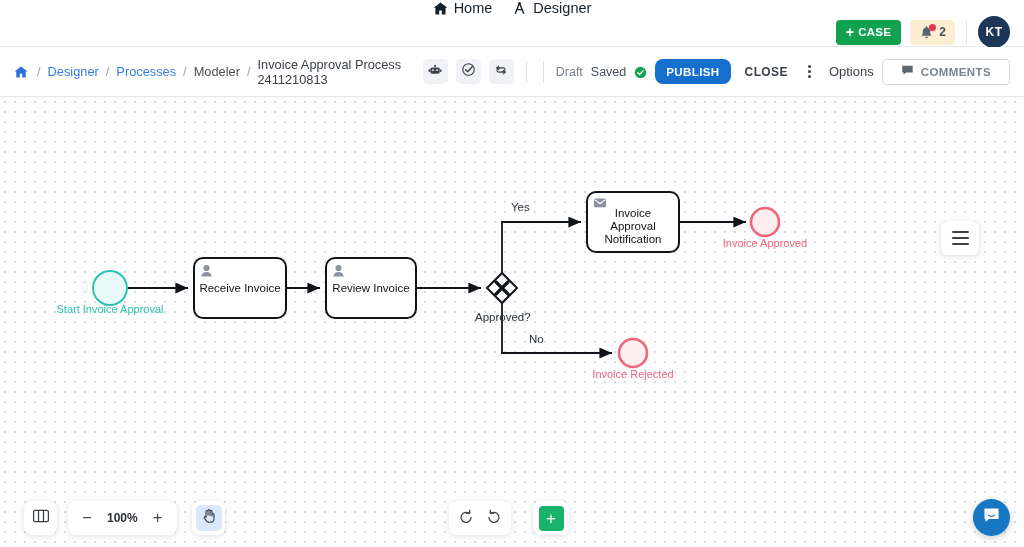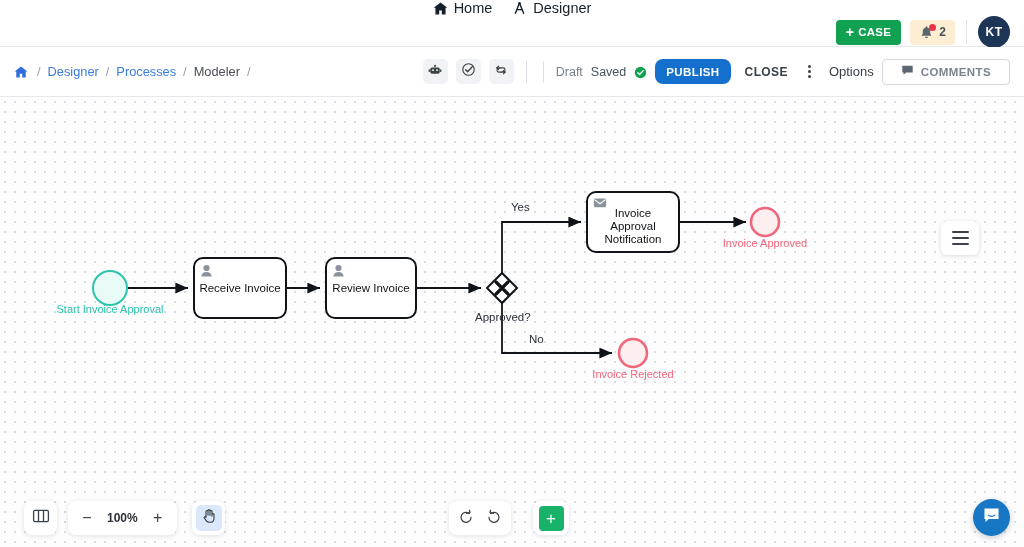--- a/index.html
+++ b/index.html
@@ -198,20 +198,21 @@
             <path fill="#2f6fdd" d="M8 1.6 0.7 7.3h1.9v7.1h4V10h2.8v4.4h4V7.3h1.9z"></path>
           </svg>
       </span>
       <span class="sep">/</span>
       <span class="crumb">Designer</span>
       <span class="sep">/</span>
       <span class="crumb">Processes</span>
       <span class="sep">/</span>
       <span class="crumb plain">Modeler</span>
       <span class="sep">/</span>
+      <span class="crumb last">Invoice Approval Process 2411210813</span>
     </div>
 
     <div class="hdr-actions">
       <div class="icon-btn">
         <span>
           <svg width="14" height="14" viewBox="0 0 16 16">
             <rect x="2.6" y="5" width="10.8" height="7.4" rx="2" fill="#3b4148"></rect>
             <rect x="6.9" y="1.9" width="2.2" height="2.6" rx="1" fill="#3b4148"></rect>
             <rect x="0.7" y="7" width="1.5" height="3.4" rx=".7" fill="#3b4148"></rect>
             <rect x="13.8" y="7" width="1.5" height="3.4" rx=".7" fill="#3b4148"></rect>

